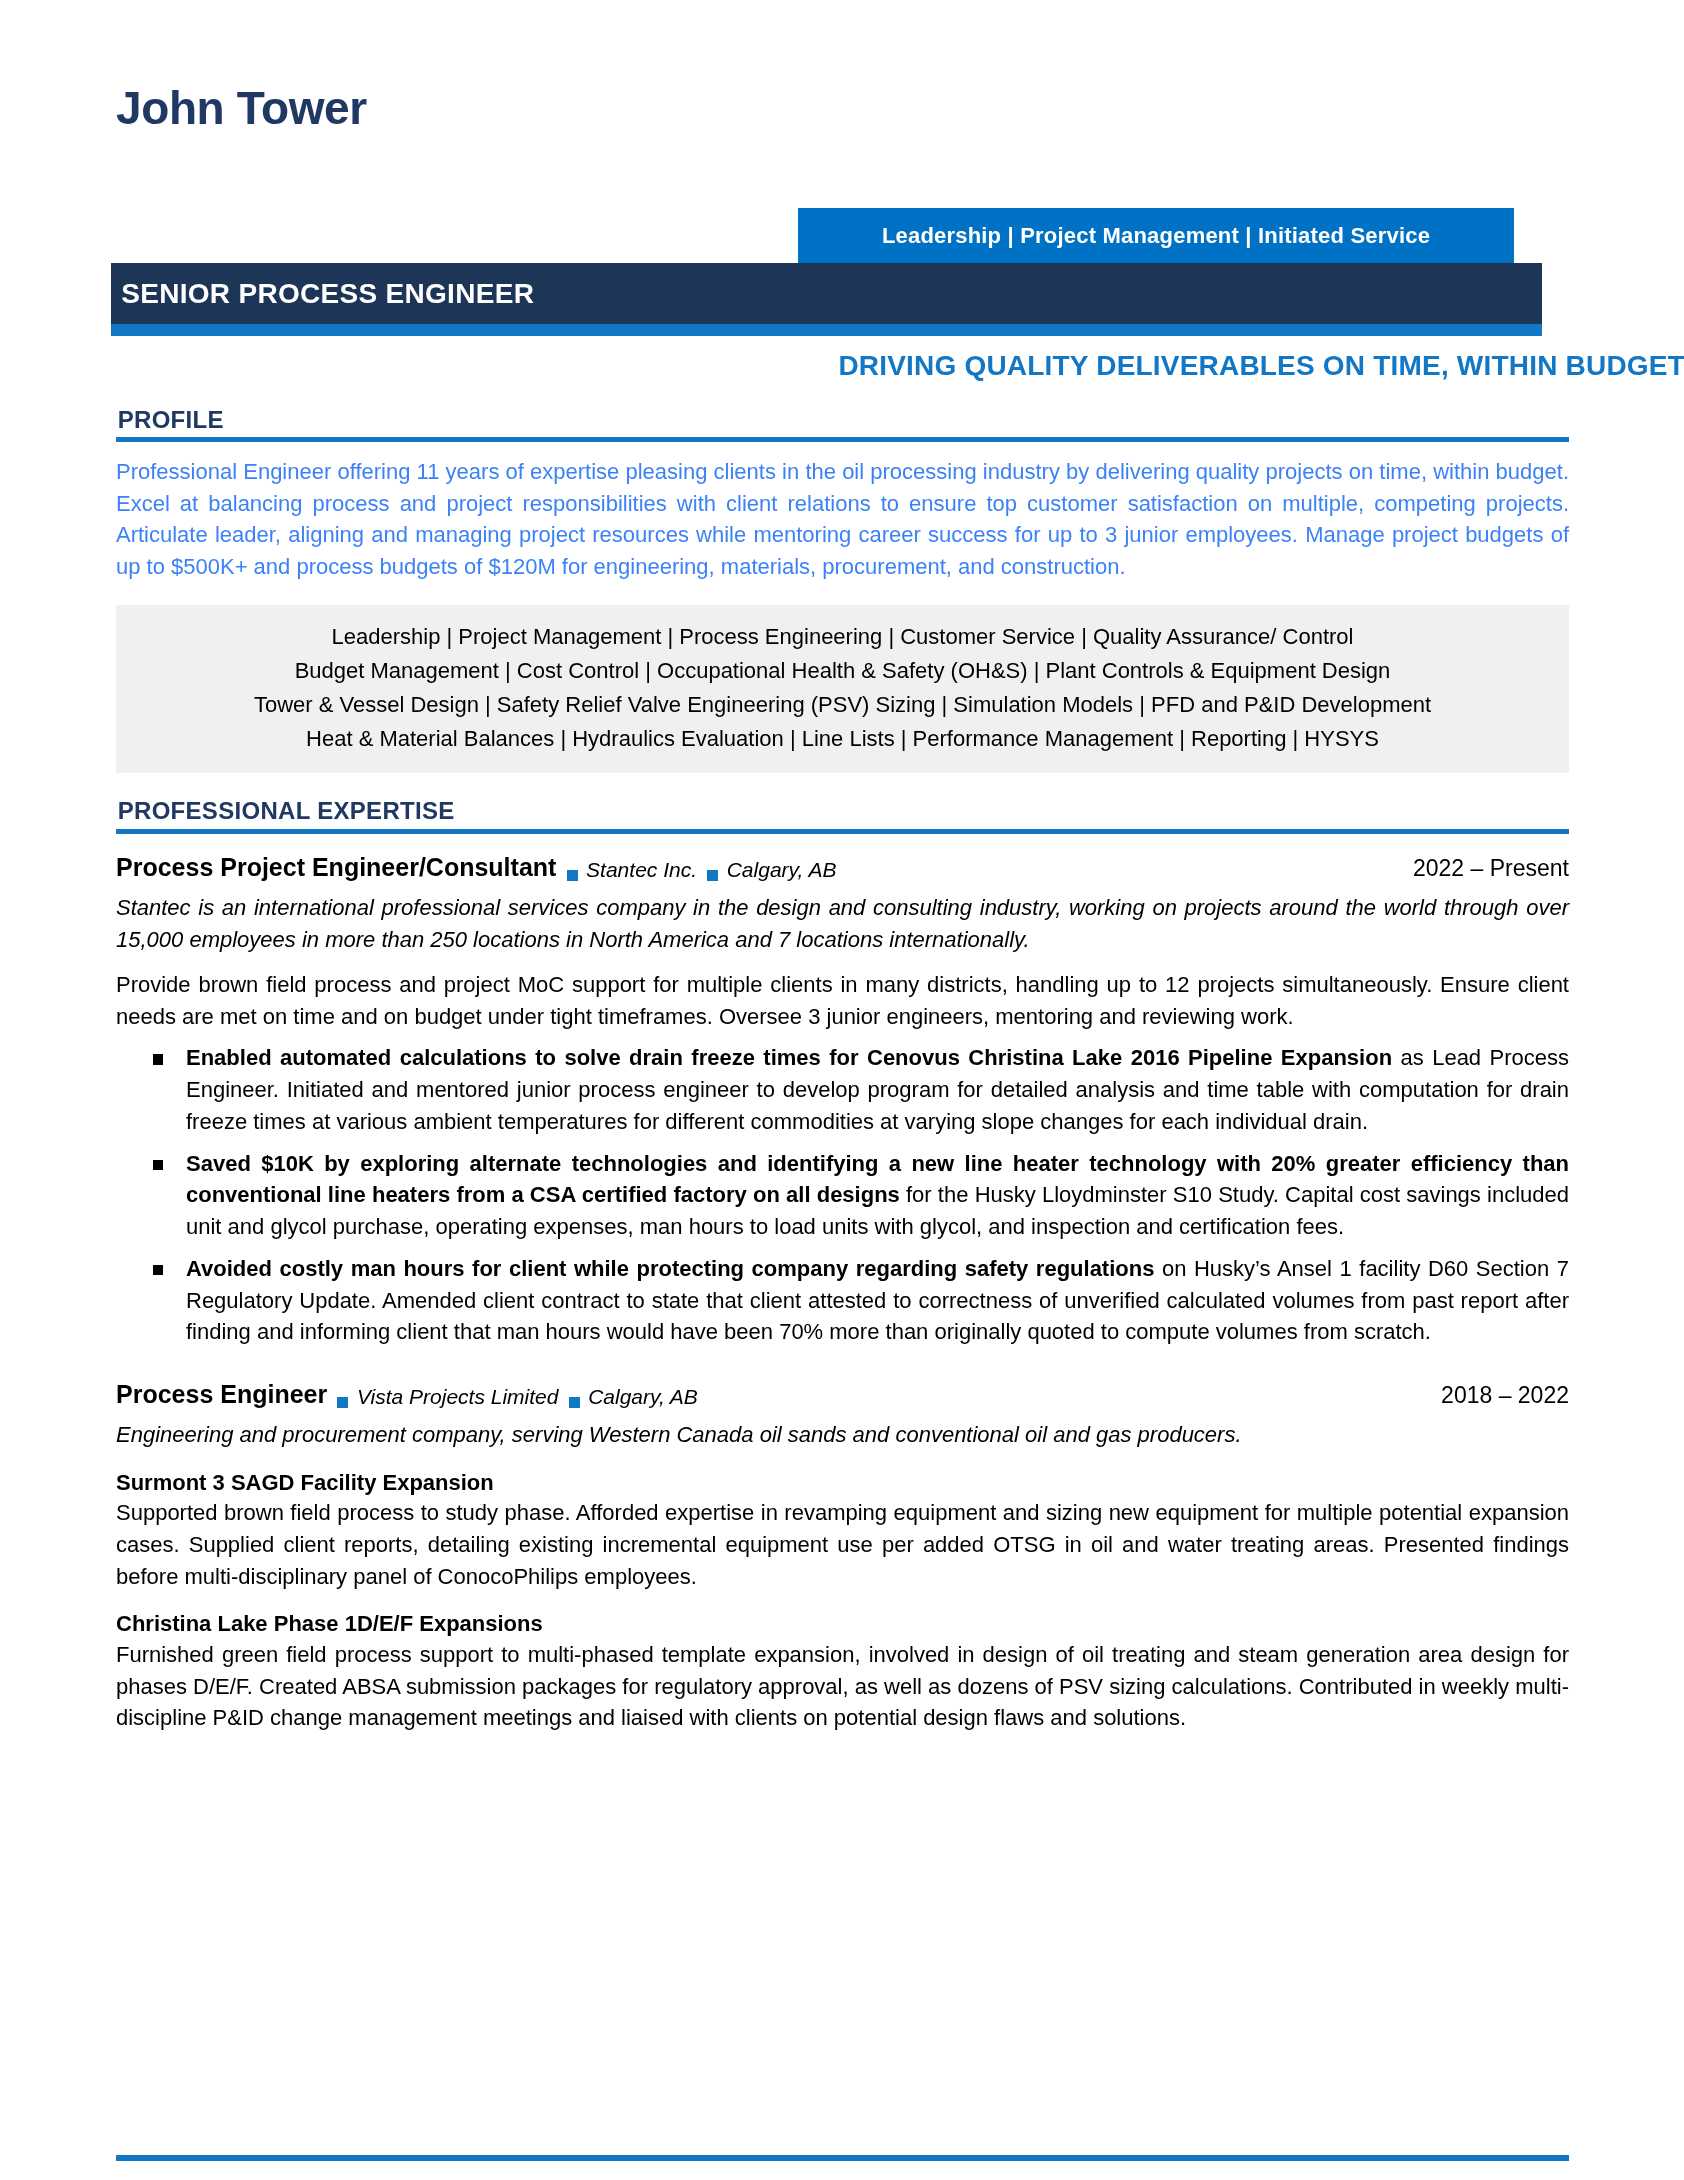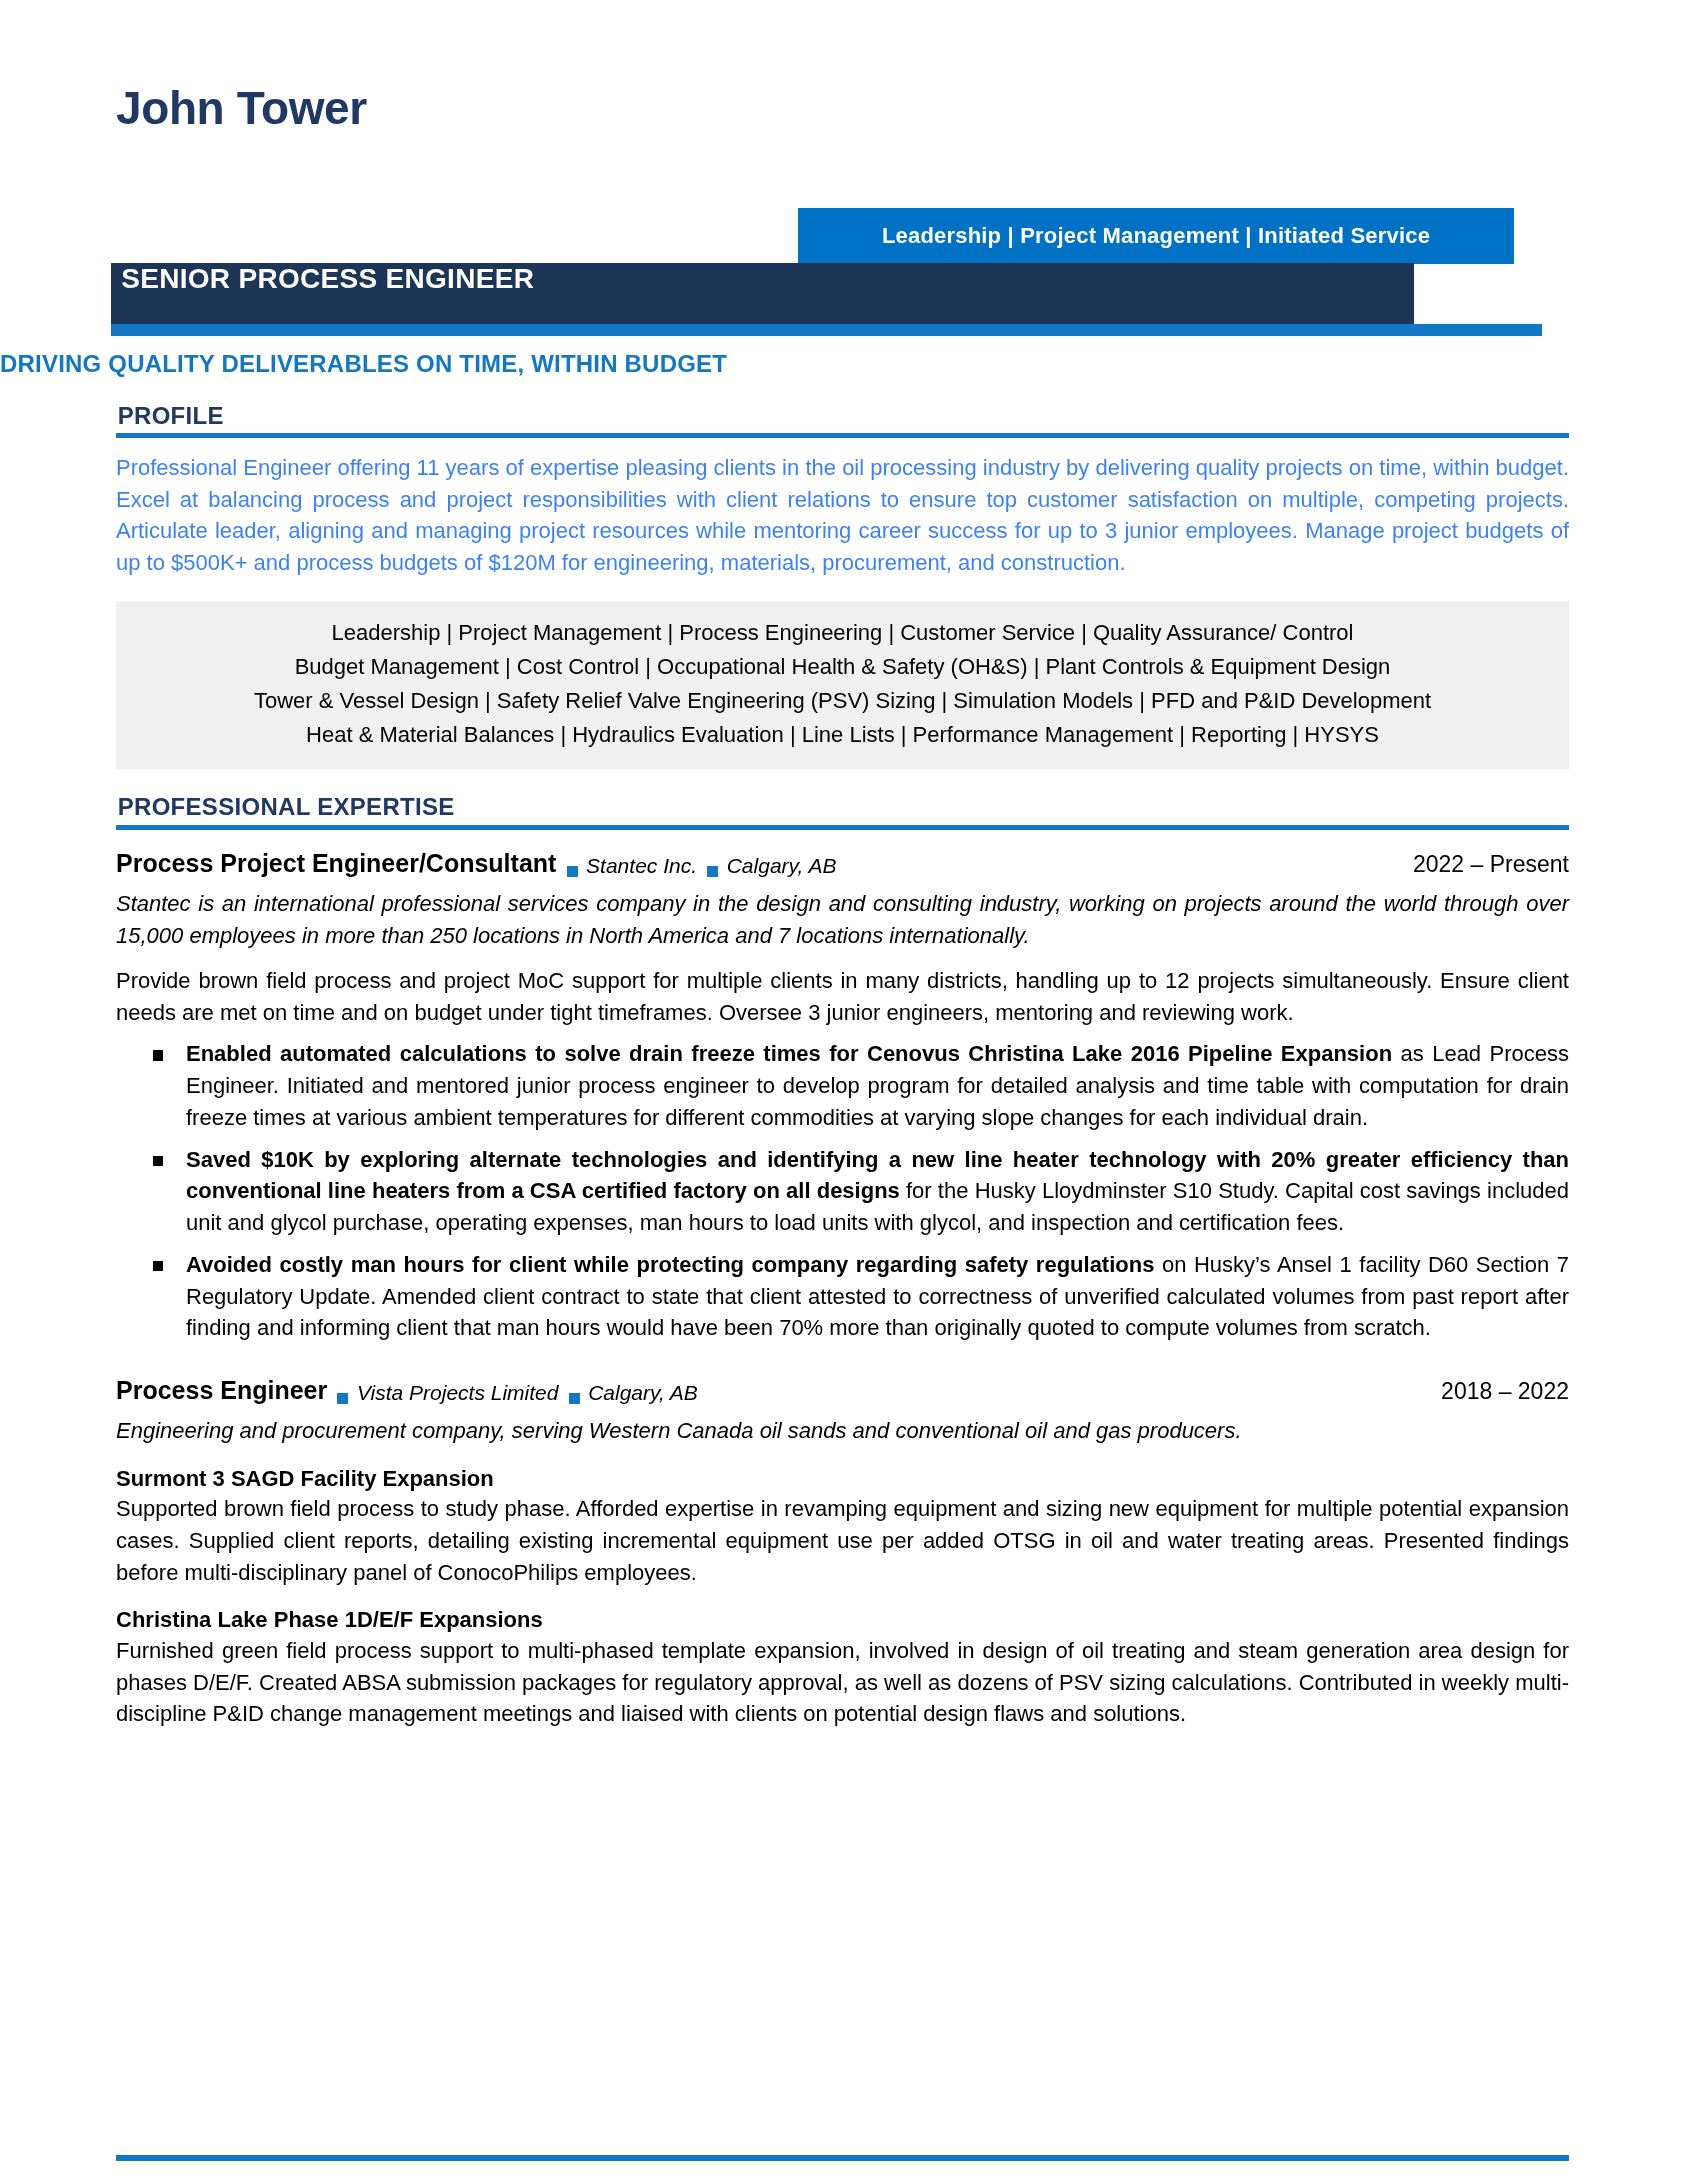--- a/index.html
+++ b/index.html
@@ -52,24 +52,25 @@
     color: #ffffff;
     font-size: 22px;
     font-weight: bold;
     letter-spacing: 0.2px;
     white-space: nowrap;
   }
   .title-bar {
     position: absolute;
     left: 111px;
     top: 181px;
-    width: 1303px;
+    width: 1431px;
     height: 61px;
     background: #1d3557;
     display: flex;
+    align-items: center;
   }
   .title-bar span {
     color: #ffffff;
     font-size: 28px;
     font-weight: bold;
     padding-left: 10.2px;
     letter-spacing: 0.3px;
   }
   .accent-rule {
     position: absolute;
@@ -99,23 +100,23 @@
   .contact .email {
     color: #1c2ea0;
     text-decoration: underline;
   }
   .contact .hl {
     background: #ffff00;
   }
 
   .headline {
     margin-top: 25.6px;
-    text-align: left;
+    text-align: right;
     color: #1277c4;
-    font-size: 24px;
+    font-size: 28px;
     font-weight: bold;
     letter-spacing: 0.2px;
   }
 
   
   .section-head {
     margin: 24px 0 0 0;
     padding-left: 116px;
     padding-right: 116px;
   }

